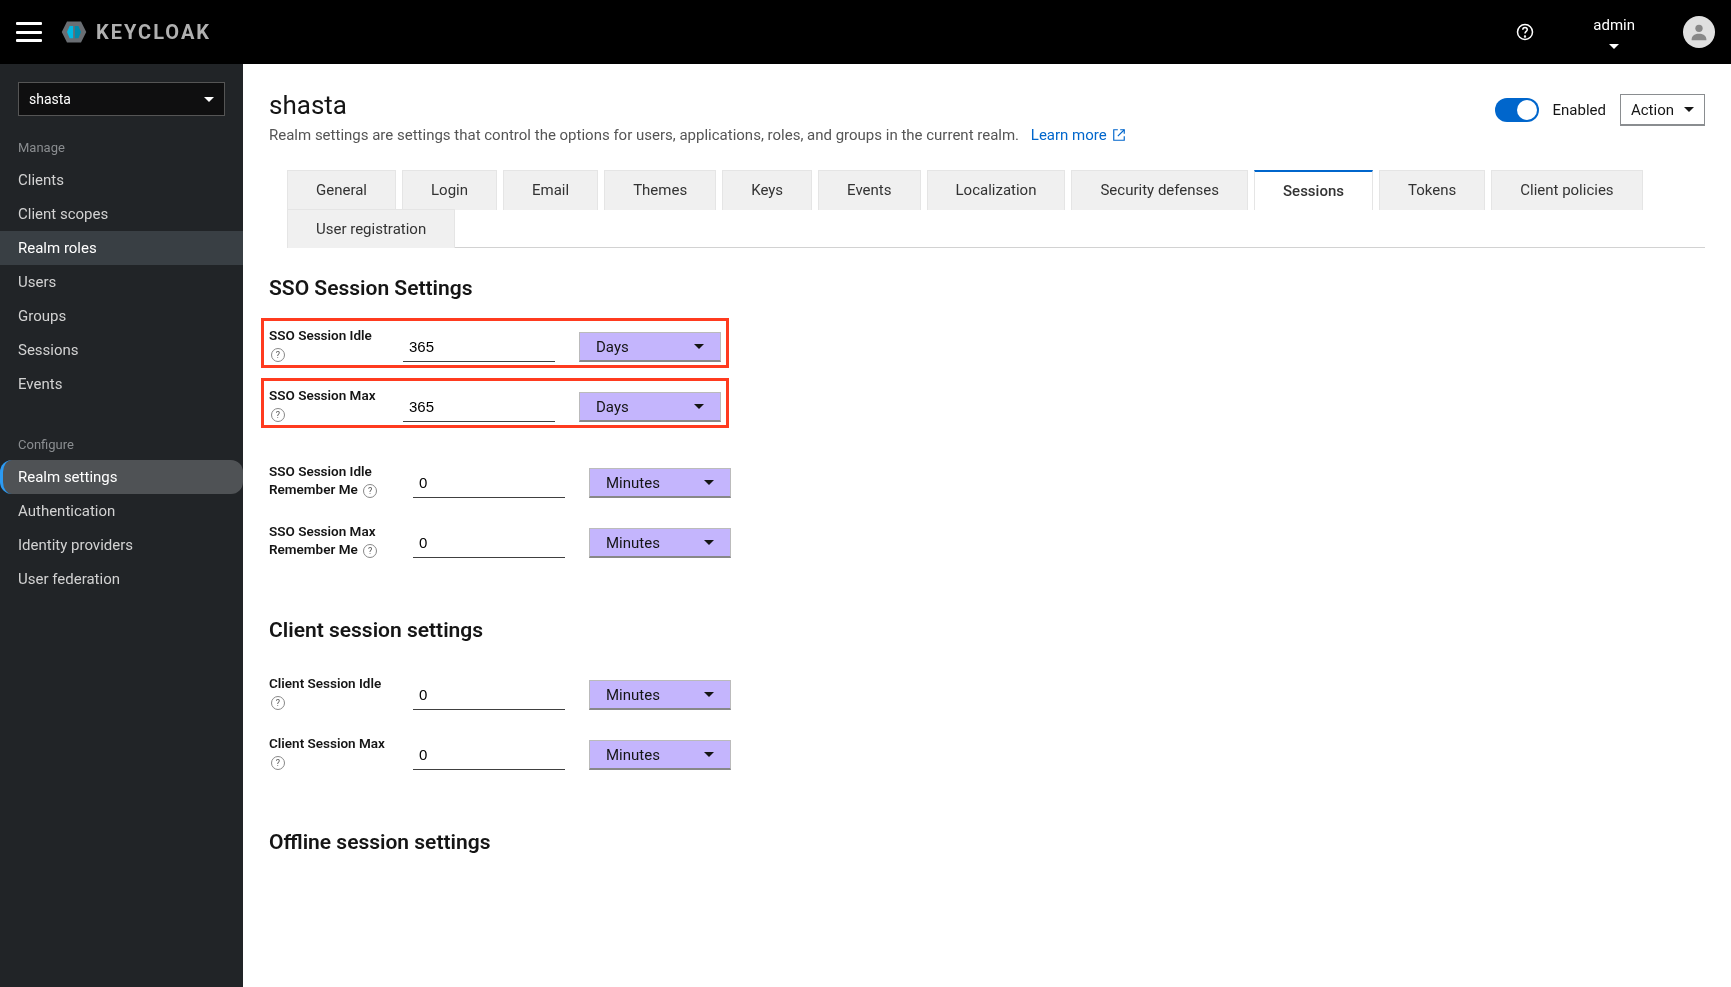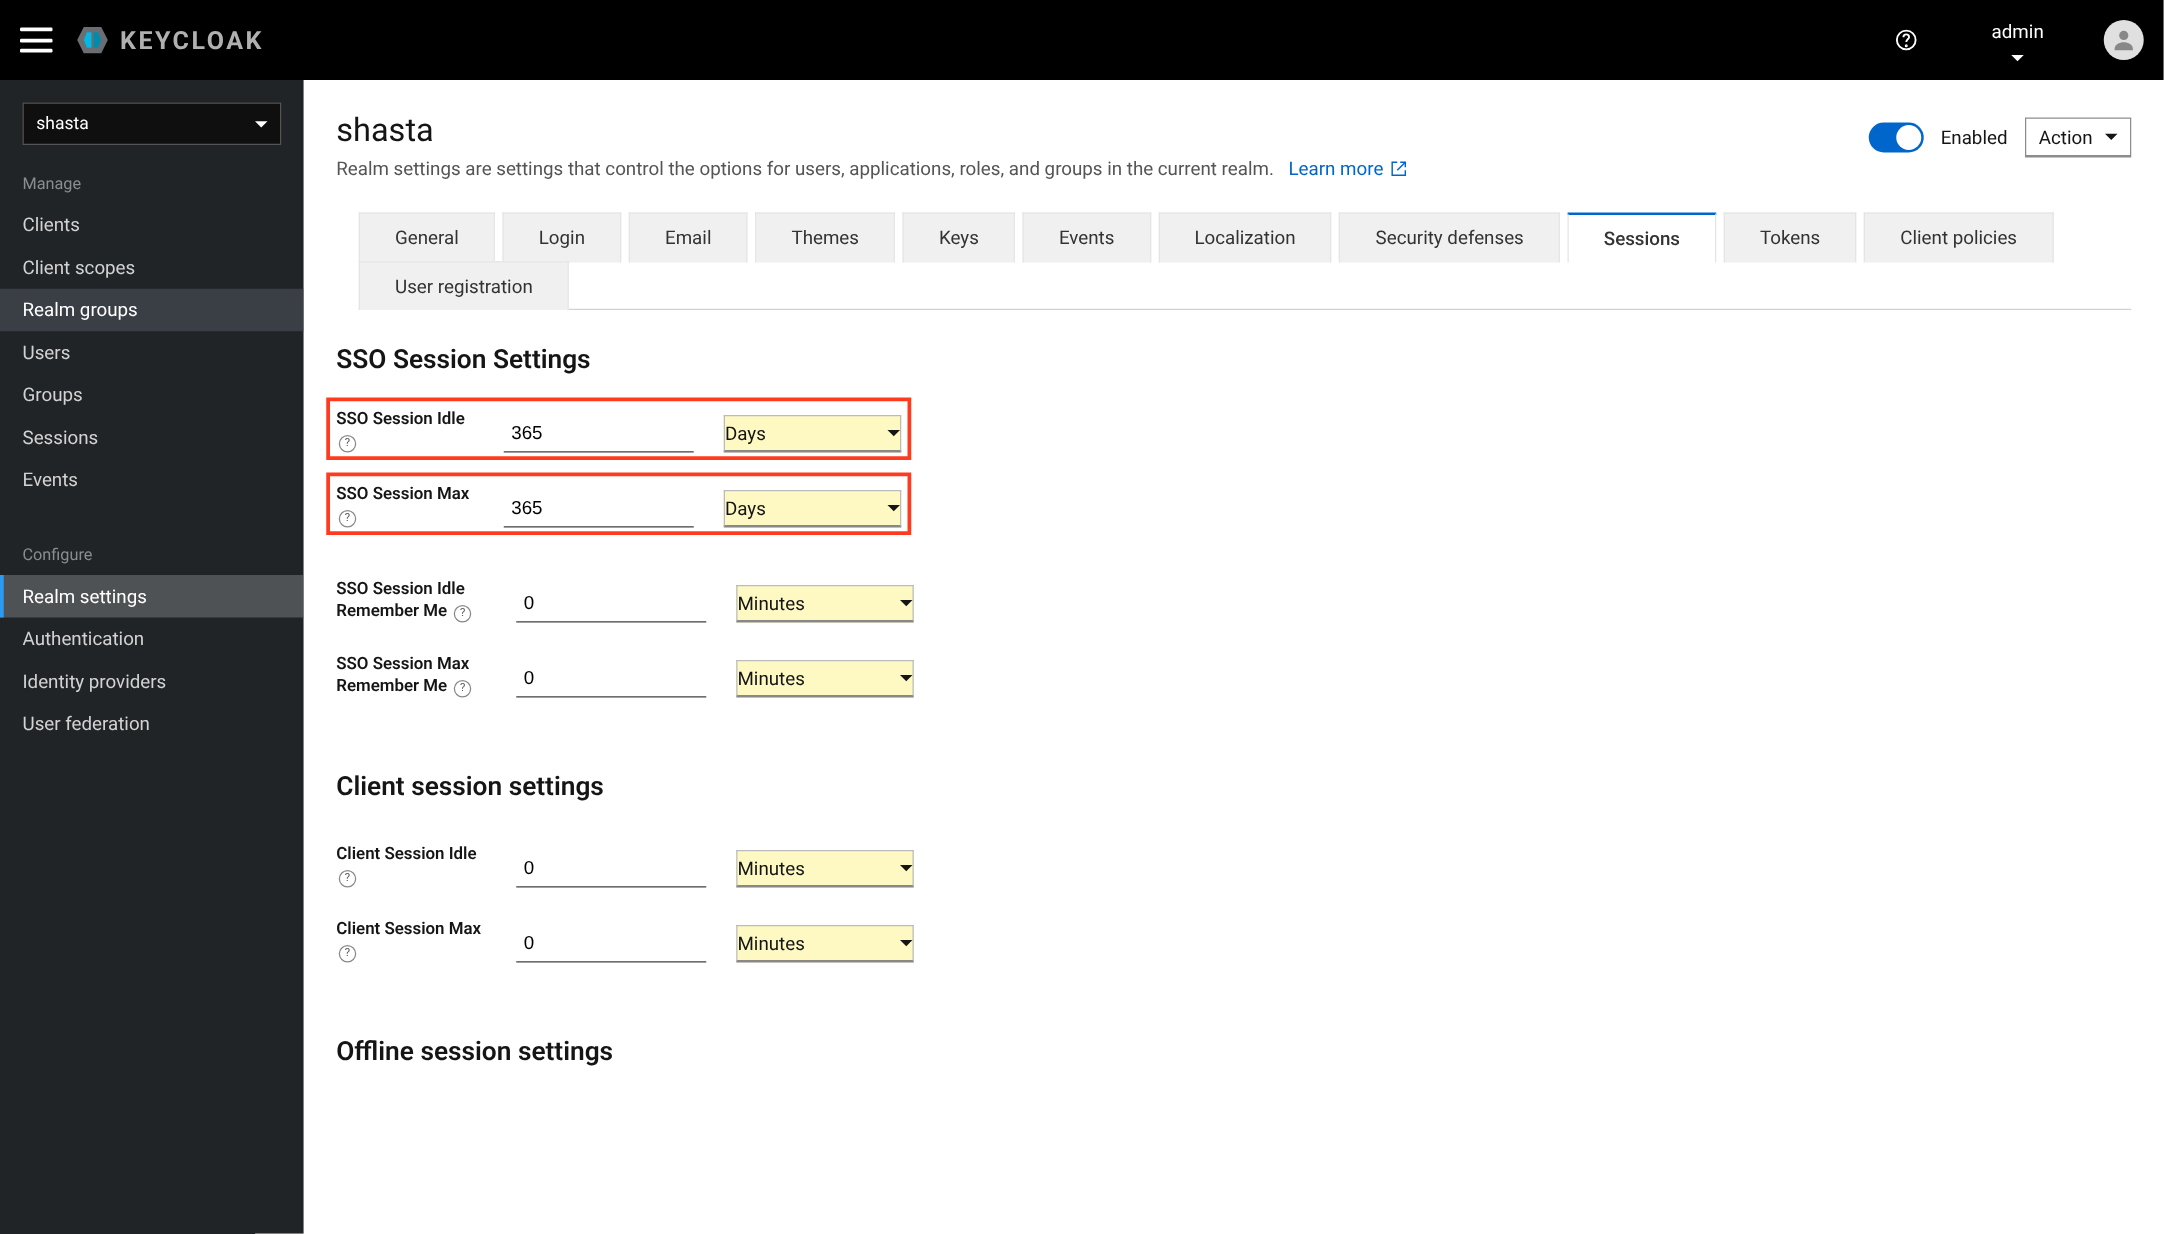--- a/index.html
+++ b/index.html
@@ -20,21 +20,21 @@
   .caret-down { width:0; height:0; border-left:5px solid transparent; border-right:5px solid transparent; border-top:5px solid #fff; }
 
   
   .shell { flex:1; display:flex; min-height:0; }
   .sidebar { width:243px; background:#212427; color:#d2d2d2; display:flex; flex-direction:column; padding-top:18px; }
   .realm-select-wrap { padding: 0 18px 14px 18px; }
   .realm-select { width:100%; height:34px; background:#0f0f10; border:1px solid #555; color:#fff; padding:0 10px; display:flex; align-items:center; justify-content:space-between; font-size:14px; cursor:pointer; }
   .sb-section-title { color:#8a8d90; font-size:13px; padding: 10px 18px 8px 18px; }
   .sb-item { display:block; padding:8px 18px; color:#d2d2d2; text-decoration:none; font-size:15px; cursor:pointer; }
   .sb-item.hovered { background:#393f44; color:#fff; }
-  .sb-item.active { background:#4f5255; color:#fff; border-left:3px solid #2b9af3; padding-left:15px; }
+  .sb-item.active { background:#4f5255; color:#fff; border-left:3px solid #2b9af3; padding-left:15px;border-radius:12px; }
 
   .main { flex:1; overflow:auto; background:#fff; padding:26px 26px 60px 26px; }
   .page-header { display:flex; align-items:flex-start; justify-content:space-between; gap:20px; }
   .page-title { font-size:26px; font-weight:400; }
   .page-desc { color:#555; margin-top:6px; font-size:15px; }
   .page-desc a { color:#0066cc; text-decoration:none; margin-left:8px; }
   .ext-icon { display:inline-block; vertical-align:-2px; margin-left:2px; }
   .header-controls { display:flex; align-items:center; gap:14px; padding-top:4px; }
   .switch { position:relative; width:44px; height:24px; background:#0066cc; border-radius:12px; cursor:pointer; }
   .switch-knob { position:absolute; top:2px; right:2px; width:20px; height:20px; background:#fff; border-radius:50%; }
@@ -48,21 +48,21 @@
 
   
   .section-title { font-size:21px; font-weight:600; margin-top:28px; margin-bottom:18px; }
   .form-row { display:flex; align-items:flex-end; gap:14px; min-height:50px; position:relative; }
   .form-row.highlight { outline:3px solid #ff3b1f; outline-offset:-3px; padding:6px 8px; margin-left:-8px; margin-right:0; width:468px; margin-bottom:10px; }
   .label-col { width:130px; font-size:13.5px; font-weight:600; line-height:1.35; }
   .label-col .help-icon { font-weight:400; color:#555; margin-left:2px; }
   .help-icon { display:inline-flex; width:14px; height:14px; border:1px solid #888; border-radius:50%; align-items:center; justify-content:center; font-size:9px; color:#555; cursor:help; }
   .text-input { width:152px; height:30px; border:none; border-bottom:1px solid #404040; padding:0 6px; background:#fff; font-size:15px; outline:none; }
   .select-col { margin-left:10px; }
-  .select-box { width:142px; height:30px; border:1px solid #bbb; border-bottom:2px solid #888; background:#fef9c3; padding:0 0; display:flex; align-items:center; justify-content:space-between; font-size:15px; cursor:pointer; }
+  .select-box { width:142px; height:30px; border:1px solid #bbb; border-bottom:2px solid #888; background:#c4b5fd; padding:0 16px; display:flex; align-items:center; justify-content:space-between; font-size:15px; cursor:pointer; }
   .caret-down-dark { width:0; height:0; border-left:5px solid transparent; border-right:5px solid transparent; border-top:5px solid #151515; }
 
   .row-gap { height:10px; }
 
 </style>
 </head>
 <body>
 
 <div class="topbar">
   <div class="hamburger">
@@ -105,21 +105,21 @@
   <div class="sidebar">
     <div class="realm-select-wrap">
       <div class="realm-select">
         <span>shasta</span>
         <span class="caret-down"></span>
       </div>
     </div>
     <div class="sb-section-title">Manage</div>
     <a class="sb-item">Clients</a>
     <a class="sb-item">Client scopes</a>
-    <a class="sb-item hovered">Realm groups</a>
+    <a class="sb-item hovered">Realm roles</a>
     <a class="sb-item">Users</a>
     <a class="sb-item">Groups</a>
     <a class="sb-item">Sessions</a>
     <a class="sb-item">Events</a>
 
     <div class="sb-section-title" style="margin-top:26px">Configure</div>
     <a class="sb-item active">Realm settings</a>
     <a class="sb-item">Authentication</a>
     <a class="sb-item">Identity providers</a>
     <a class="sb-item">User federation</a>

